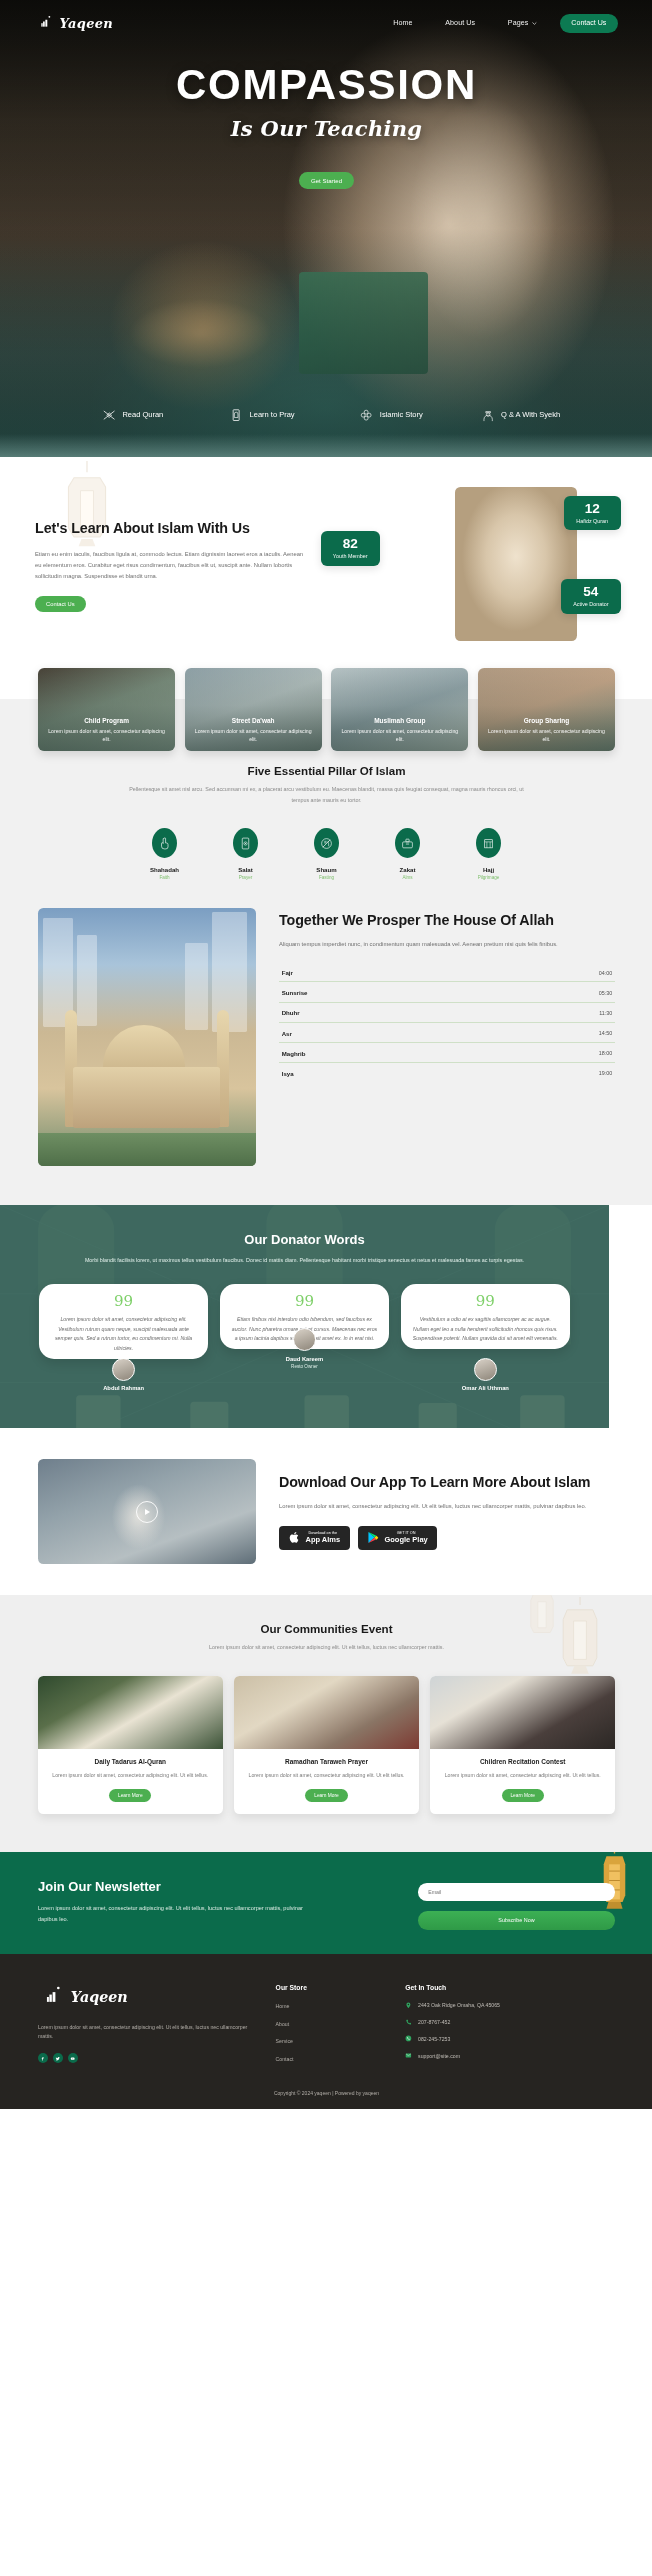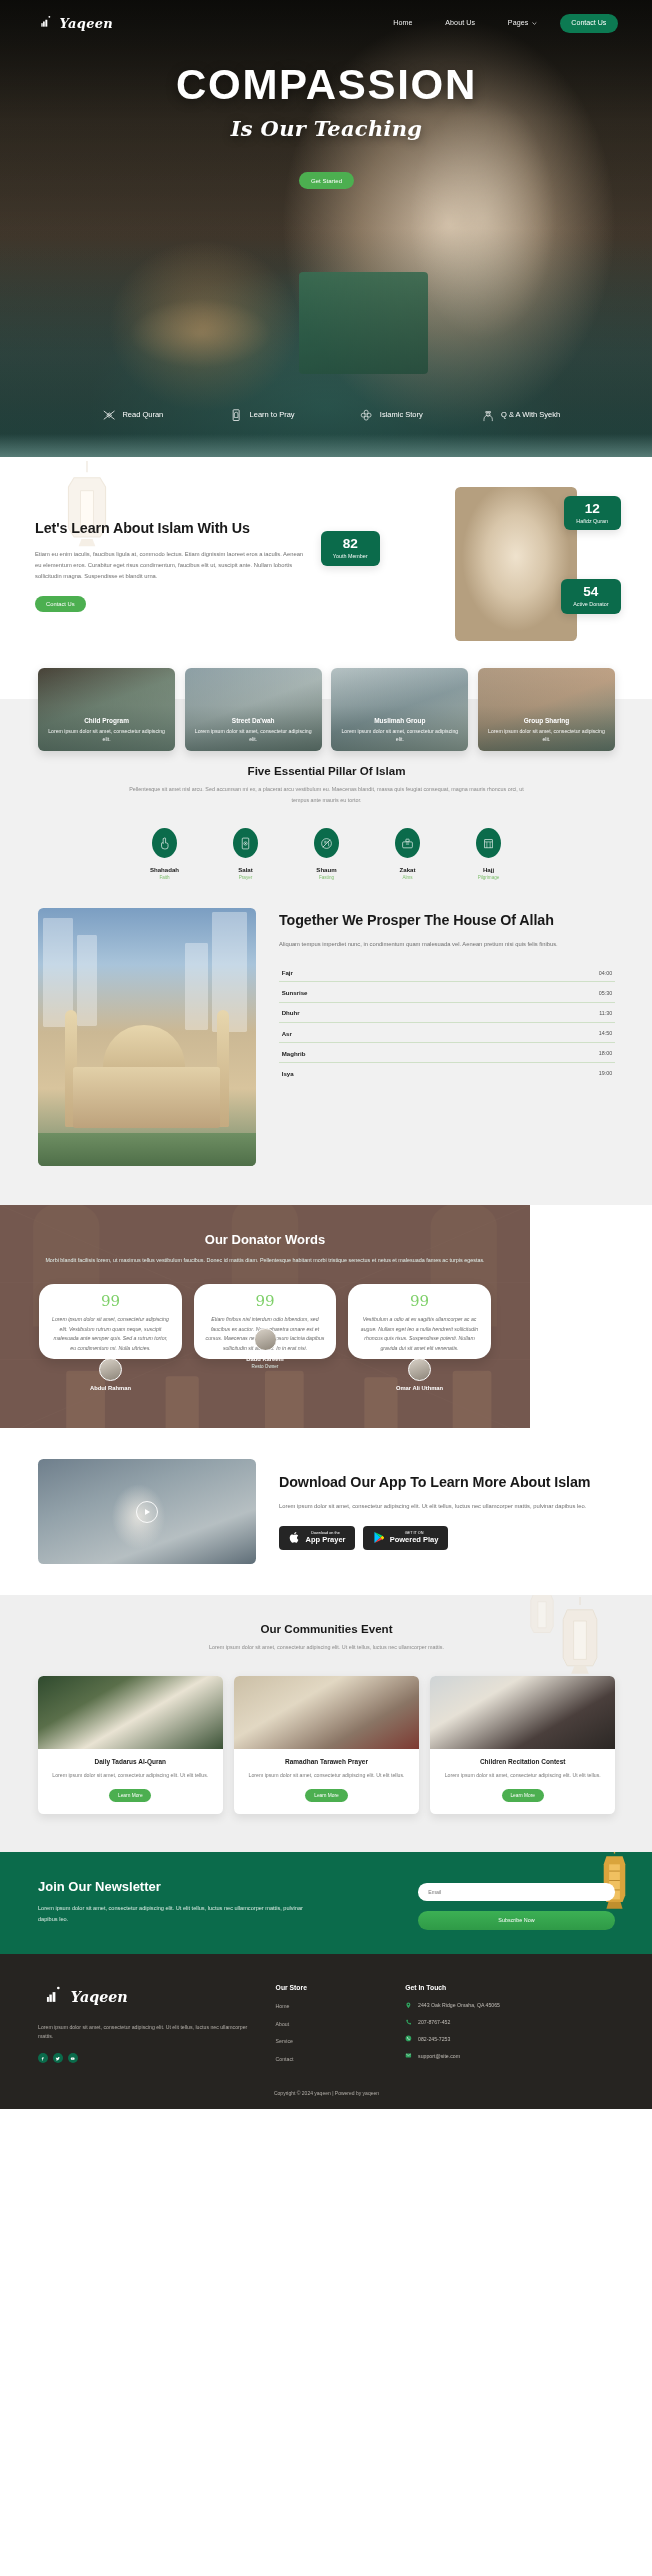--- a/index.html
+++ b/index.html
@@ -186,21 +186,21 @@
   .ptable { margin-top:12.2px; }
   .prow {
     display:flex; justify-content:space-between; align-items:center;
     padding:6.8px 2.7px 5.4px 2.7px; border-bottom:0.7px solid #cfe0c7;
   }
   .prow:last-child { border-bottom:none; }
   .pname { font-size:6.1px; font-weight:bold; color:#1a1a1a; }
   .ptime { font-size:5.4px; color:#4f4f4f; }
 
   
-  .donator { position:relative; width:530px; background:#b91c1c; overflow:hidden; padding:27px 0 35px 0; }
+  .donator { position:relative; width:609px; background:#404040; overflow:hidden; padding:27px 0 35px 0; }
   .don-pattern { position:absolute; inset:0; opacity:.55; }
   .don-head { position:relative; z-index:4; text-align:center; }
   .don-title { font-size:13px; font-weight:bold; color:#fff; }
   .don-sub { font-size:5.4px; color:#e3f1ec; line-height:2; margin:8.2px auto 0; max-width:462px; }
   .don-row { position:relative; z-index:4; display:flex; gap:11.6px; padding:0 39px; margin-top:17.7px; align-items:flex-start; }
   .tcard {
     flex:1; background:#fff; border-radius:15px; padding:11px 11.6px 5.4px 11.6px;
     box-shadow:0 4.1px 11px rgba(0,0,0,.12); text-align:center;
   }
   .tcard.mid { margin-top:0; }
@@ -623,33 +623,33 @@
       <div class="app-right">
         <h2 class="h2">Download Our App To Learn More About Islam</h2>
         <p class="app-desc">Lorem ipsum dolor sit amet, consectetur adipiscing elit. Ut elit tellus, luctus nec ullamcorper mattis, pulvinar dapibus leo.</p>
         <div class="store-row">
           <button class="store-btn">
             <svg viewBox="0 0 24 28">
                 <path d="M16.7 14.6c0-3 2.4-4.4 2.5-4.5-1.4-2-3.5-2.3-4.2-2.3-1.8-.2-3.5 1-4.4 1-.9 0-2.3-1-3.8-1-2 0-3.8 1.1-4.8 2.9-2 3.5-.5 8.7 1.5 11.6 1 1.4 2.1 3 3.6 2.9 1.4-.1 2-.9 3.7-.9s2.2.9 3.8.9c1.6 0 2.6-1.4 3.5-2.8 1.1-1.6 1.6-3.2 1.6-3.3-.1 0-3-1.2-3-4.5zM14 5.6c.8-1 1.3-2.3 1.2-3.6-1.2 0-2.6.8-3.4 1.8-.7.9-1.4 2.2-1.2 3.5 1.3.1 2.6-.7 3.4-1.7z" fill="#fff"></path>
               </svg>
             <span>
               <span class="store-small">Download on the</span>
-              <span class="store-big">App Prayer</span>
+              <span class="store-big">App Alms</span>
             </span>
           </button>
           <button class="store-btn">
             <svg viewBox="0 0 24 26">
               <path d="M3 1.5v23l12.5-11.5z" fill="#00c3ff"></path>
               <path d="M3 1.5l12.5 11.5 4-3.6z" fill="#00e676"></path>
               <path d="M3 24.5l12.5-11.5 4 3.6z" fill="#ff3d47"></path>
               <path d="M19.5 9.4l3.2 2.9c.8.7.8 1.7 0 2.4l-3.2 2.9-4-4.6z" fill="#ffd600"></path>
             </svg>
             <span>
               <span class="store-small">GET IT ON</span>
-              <span class="store-big">Powered Play</span>
+              <span class="store-big">Google Play</span>
             </span>
           </button>
         </div>
       </div>
     </div>
   </section>
 
   <section class="events">
     <svg class="ev-lantern" viewBox="0 0 80 110">
       <path d="M40 0v10" stroke="#e3d6c3" stroke-width="1.5"></path>

